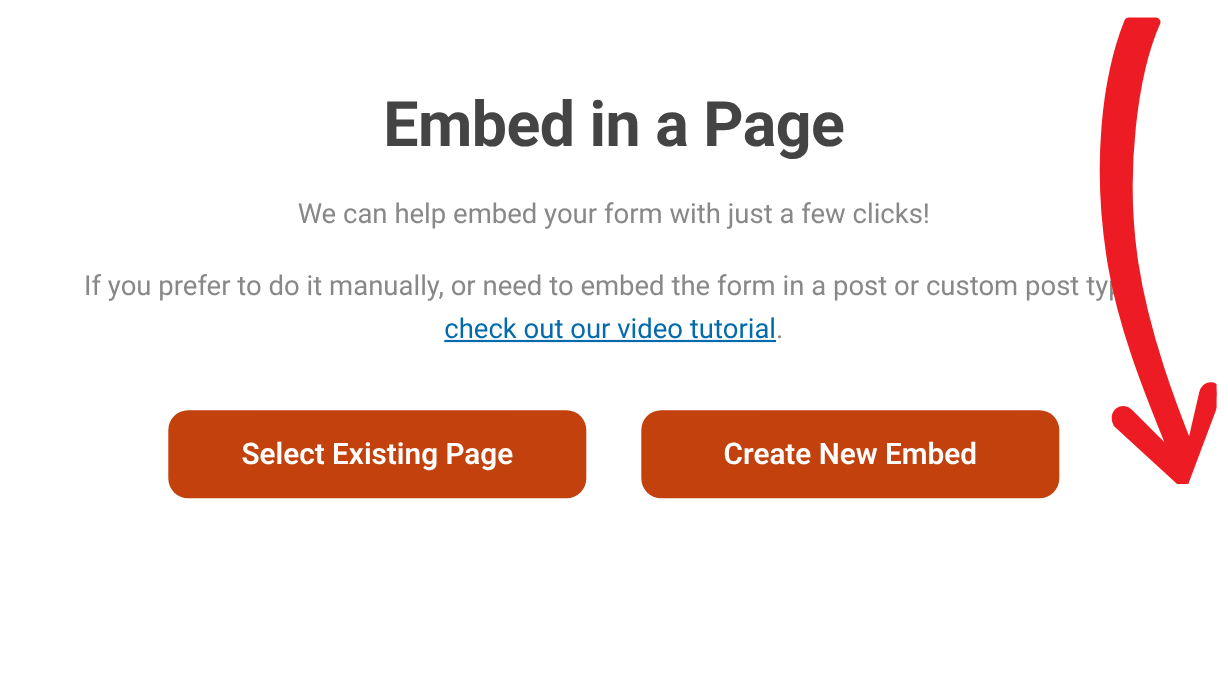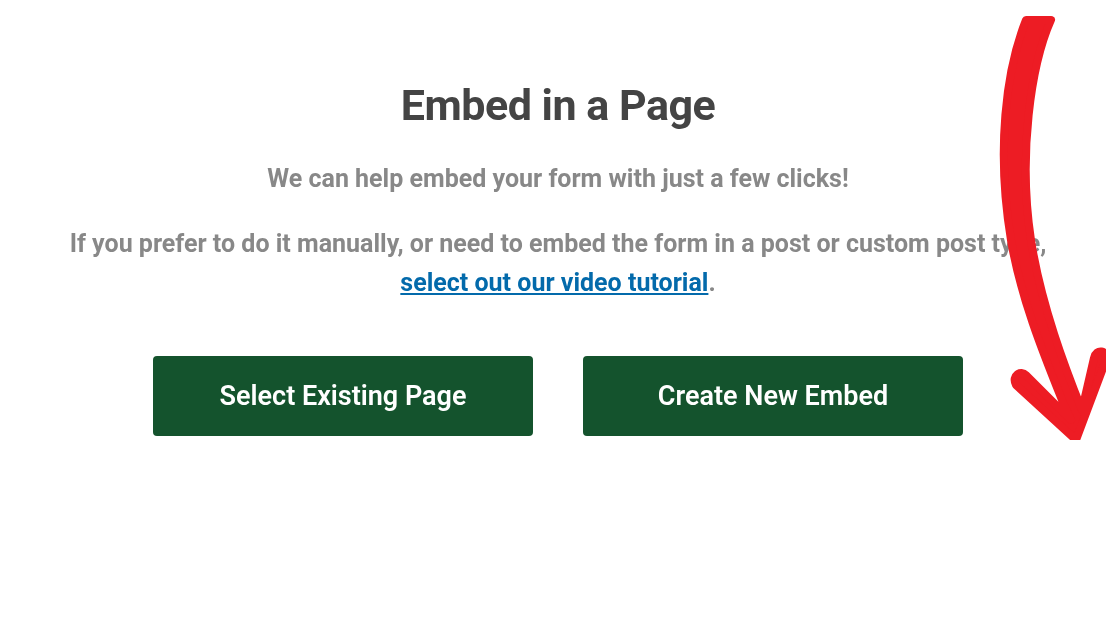--- a/index.html
+++ b/index.html
@@ -14,48 +14,48 @@
       height: 619px;
       position: relative;
       overflow: hidden;
     }
     .modal-content {
       width: 100%;
       padding: 80px 60px 40px 60px;
       text-align: center;
     }
     .modal-title {
-      font-size: 43px;
+      font-size: 57px;
       font-weight: 700;
       color: #444444;
       margin-bottom: 30px;
       letter-spacing: -0.5px;
     }
     .description {
       font-size: 25px;
       color: #888888;
       line-height: 1.55;
       margin-bottom: 26px;
-      font-weight: 700;
+      font-weight: 400;
     }
     .description a {
       color: #036AAB;
       text-decoration: underline;
     }
     .button-row {
       display: flex;
       justify-content: center;
       gap: 50px;
       margin-top: 54px;
     }
     .action-button {
-      background: #14532d;
+      background: #c2410c;
       color: #ffffff;
       border: none;
-      border-radius: 4px;
+      border-radius: 18px;
       padding: 24px 44px;
       font-size: 27px;
       font-weight: 600;
       cursor: pointer;
       min-width: 380px;
       font-family: inherit;
     }
     .annotation-arrow {
       position: absolute;
       top: 10px;
@@ -67,21 +67,21 @@
   </style>
 </head>
 <body>
 
 <div class="modal-content">
   <h1 class="modal-title">Embed in a Page</h1>
 
   <p class="description">We can help embed your form with just a few clicks!</p>
 
   <p class="description">
-    <span>If you prefer to do it manually, or need to embed the form in a post or custom post type, </span><a href="#">select out our video tutorial</a><span>.</span>
+    <span>If you prefer to do it manually, or need to embed the form in a post or custom post type, </span><a href="#">check out our video tutorial</a><span>.</span>
   </p>
 
 
   <div class="button-row">
     <button class="action-button">Select Existing Page</button>
     <button class="action-button">Create New Embed</button>
   </div>
 </div>
 
 <svg class="annotation-arrow" viewBox="0 0 280 430" xmlns="http://www.w3.org/2000/svg">

